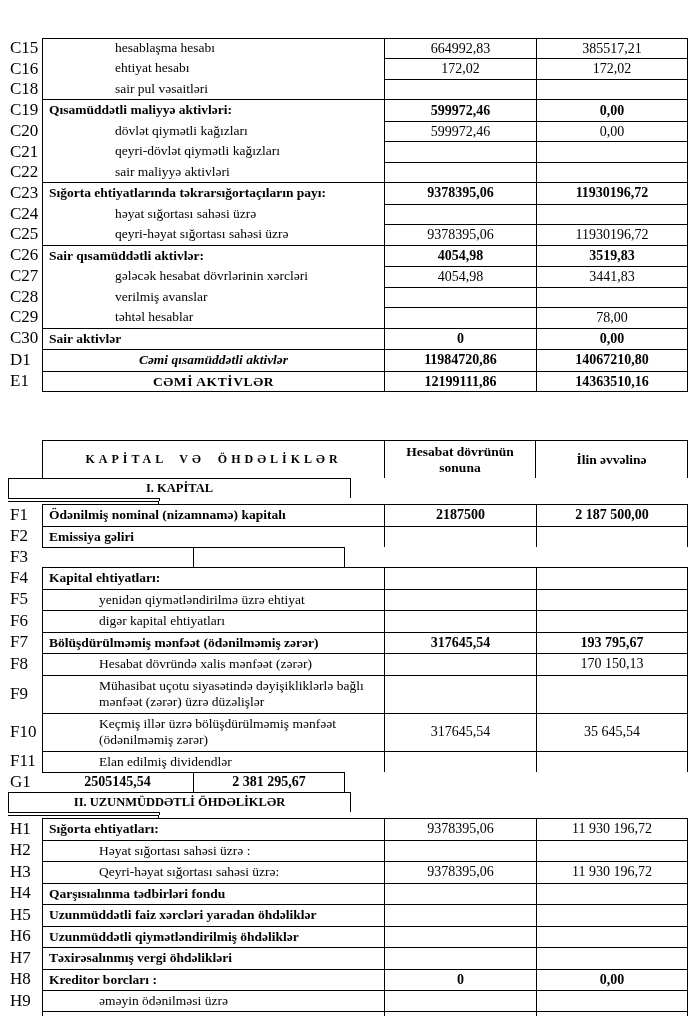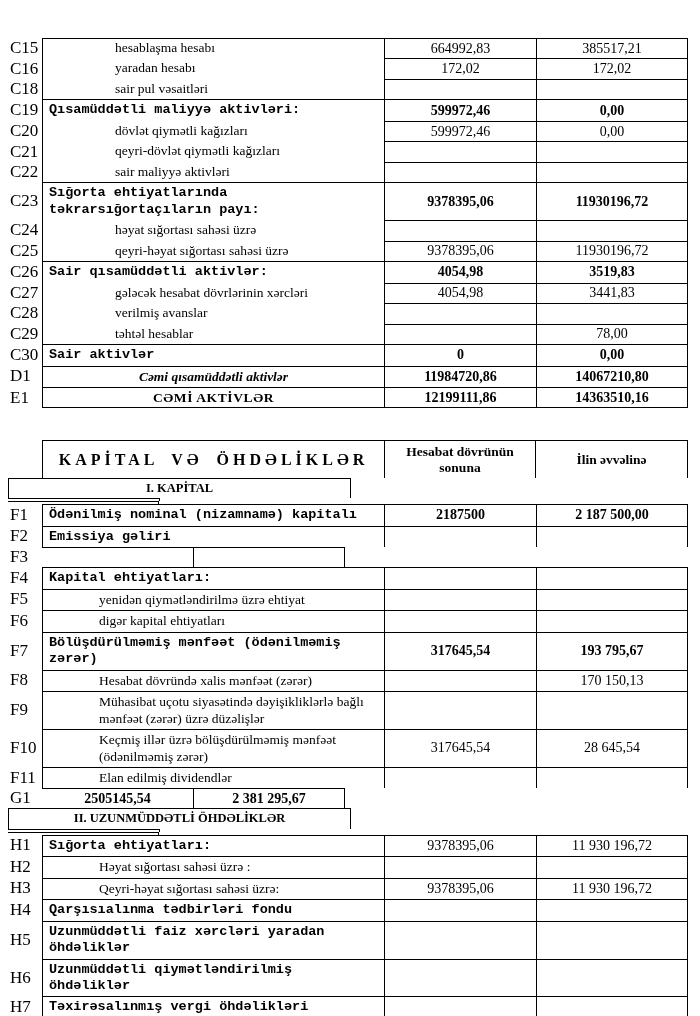--- a/index.html
+++ b/index.html
@@ -25,49 +25,49 @@
   .v2   { width:151px; }
 
   
   .v { border-top:1px solid var(--border); }
   #capital .lbl { border-top:1px solid var(--border); }
   #assets .head .lbl, #assets .total .lbl, #assets .grand .lbl { border-top:1px solid var(--border); }
 
   
   .sub .lbl { padding-left:72px; }
   #capital .sub .lbl { padding-left:56px; }
-  .head .lbl  { font-weight:bold;font-family:Liberation Mono, monospace; }
+  .head .lbl  { font-weight:bold; }
   .total .lbl { font-weight:bold; font-style:italic; justify-content:center; }
   .grand .lbl { font-weight:bold; justify-content:center; letter-spacing:0.6px; }
   .section { min-height:18px;flex-direction:column; }
   .section .lbl { font-weight:bold; justify-content:center; font-size:12.5px; }
   .vb .v { font-weight:bold; }
   .tall { min-height:38px; }
 
   .hdr { min-height:38px; }
-  .hdr .lbl { font-weight:bold; justify-content:center; letter-spacing:4px; word-spacing:6px; font-size:16px; }
+  .hdr .lbl { font-weight:bold; justify-content:center; letter-spacing:4px; word-spacing:6px; font-size:12px; }
   .hdr .v   { font-weight:bold; font-size:13.5px; }
 </style>
 </head>
 <body>
 
 <div class="page">
 
   <section class="tbl" id="assets">
 
       <div class="row sub">
         <div class="code">C15</div>
         <div class="lbl">hesablaşma hesabı</div>
         <div class="v v1">664992,83</div>
         <div class="v v2">385517,21</div>
       </div>
 
       <div class="row sub">
         <div class="code">C16</div>
-        <div class="lbl">yaradan hesabı</div>
+        <div class="lbl">ehtiyat hesabı</div>
         <div class="v v1">172,02</div>
         <div class="v v2">172,02</div>
       </div>
 
 
       <div class="row sub">
         <div class="code">C18</div>
         <div class="lbl">sair pul vəsaitləri</div>
         <div class="v v1"></div>
         <div class="v v2"></div>
@@ -247,21 +247,21 @@
           <div class="code">F9</div>
           <div class="lbl">Mühasibat uçotu siyasətində dəyişikliklərlə bağlı mənfəət (zərər) üzrə düzəlişlər</div>
           <div class="v v1"></div>
           <div class="v v2"></div>
         </div>
 
         <div class="row sub tall">
           <div class="code">F10</div>
           <div class="lbl">Keçmiş illər üzrə bölüşdürülməmiş mənfəət (ödənilməmiş zərər)</div>
           <div class="v v1">317645,54</div>
-          <div class="v v2">28 645,54</div>
+          <div class="v v2">35 645,54</div>
         </div>
 
         <div class="row sub">
           <div class="code">F11</div>
           <div class="lbl">Elan edilmiş dividendlər</div>
           <div class="v v1"></div>
           <div class="v v2"></div>
         </div>
 
         <div class="row total vb">

